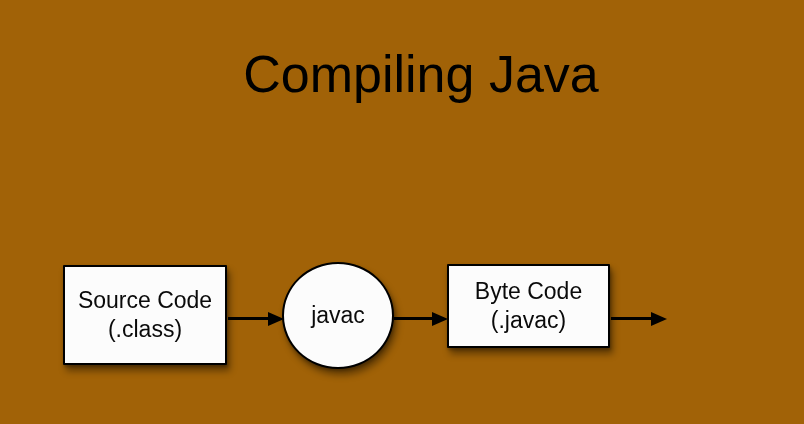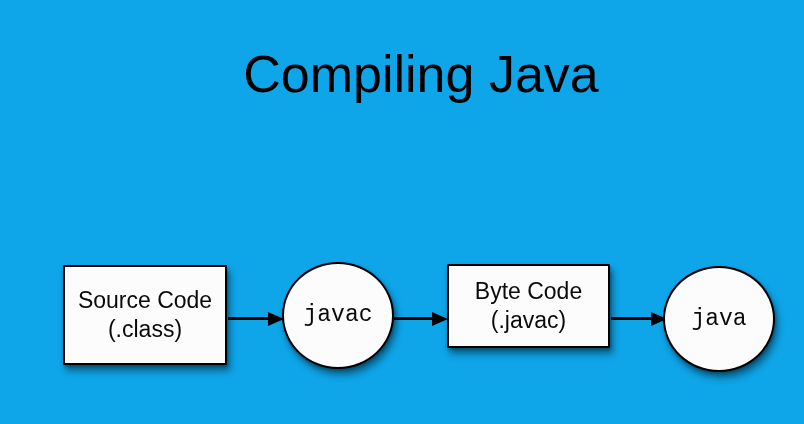--- a/index.html
+++ b/index.html
@@ -5,21 +5,21 @@
   html, body {
     margin: 0;
     padding: 0;
     background: #ffffff;
     font-family: "Liberation Sans", sans-serif;
   }
   .canvas {
     position: relative;
     width: 804px;
     height: 424px;
-    background: #0ea5e9;
+    background: #a16207;
     overflow: hidden;
   }
   .slide-title {
     position: absolute;
     top: 44px;
     left: 0;
     width: 100%;
     text-align: center;
     transform: translateX(19px);
     font-size: 52px;
@@ -38,21 +38,20 @@
     align-items: center;
     justify-content: center;
     text-align: center;
     box-shadow: 3px 6px 7px rgba(0,0,0,0.40), 1px 2px 3px rgba(0,0,0,0.25);
   }
   .node.rect {
     border-radius: 1px;
   }
   .node.circle {
     border-radius: 50%;
-    font-family: Liberation Mono, monospace;
   }
   .node-label {
     font-size: 23px;
     line-height: 29px;
     color: #0a0a0a;
   }
   .node-label .line {
     display: block;
   }
   .arrow {
@@ -109,19 +108,14 @@
       <span class="line">Byte Code</span>
       <span class="line">(.javac)</span>
     </div>
   </div>
 
   <div class="arrow" style="left:611px; top:311px; width:56px;">
     <div class="arrow-line"></div>
     <div class="arrow-head"></div>
   </div>
 
-  <div class="node circle" style="left:663px; top:266px; width:112px; height:106px;">
-    <div class="node-label">
-      <span class="line">java</span>
-    </div>
-  </div>
 
 </div>
 
 </body></html>

